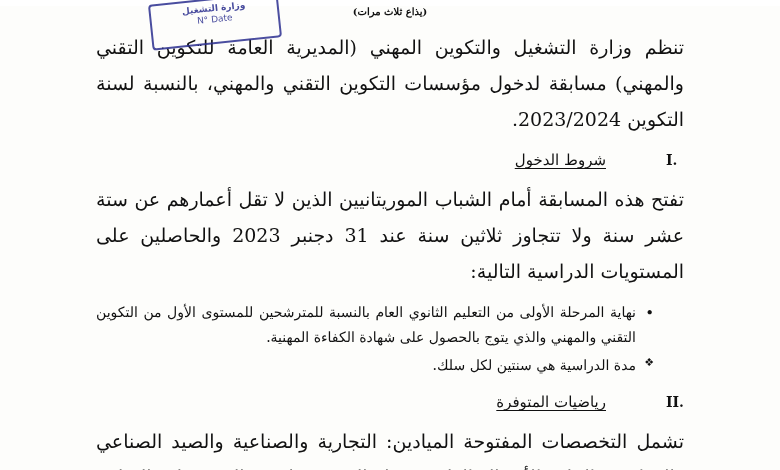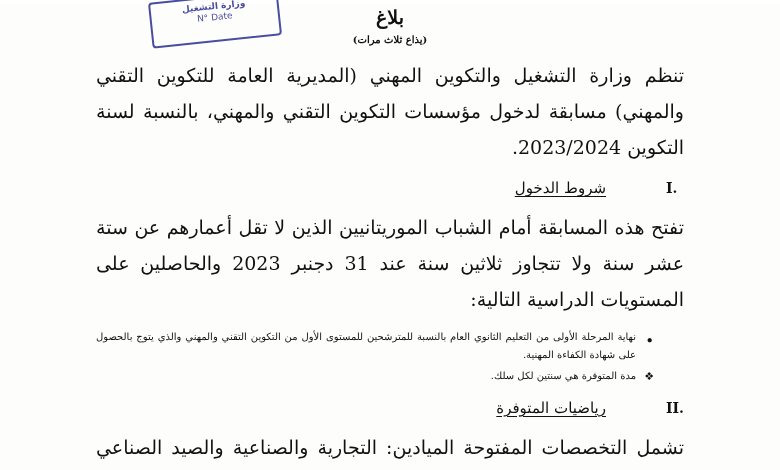--- a/index.html
+++ b/index.html
@@ -92,21 +92,21 @@
     text-underline-offset: 3px;
   }
 
   .bullets {
     list-style: none;
     margin: 10px 0 0 0;
     padding: 0 30px 0 0;
   }
   .bullets li {
     position: relative;
-    font-size: 10px;
+    font-size: 14px;
     line-height: 1.85;
     text-align: justify;
     margin-bottom: 2px;
     padding-right: 18px;
   }
   .bullets li::before {
     content: "•";
     position: absolute;
     right: 0;
     top: 0;
@@ -121,35 +121,34 @@
 </head>
 <body>
 
 <div class="page">
 
   <div class="stamp">
     <div class="stamp-line bold">وزارة التشغيل</div>
     <div class="stamp-line">N° Date</div>
   </div>
 
-  <h1 class="doc-title">بلاغ</h1>
   <div class="doc-subtitle">(يذاع ثلاث مرات)</div>
 
   <p class="para">تنظم وزارة التشغيل والتكوين المهني (المديرية العامة للتكوين التقني والمهني) مسابقة لدخول مؤسسات التكوين التقني والمهني، بالنسبة لسنة التكوين 2023/2024.</p>
 
   <div class="section-head">
     <span class="section-num">I.</span>
     <span class="section-title">شروط الدخول</span>
   </div>
 
   <p class="para">تفتح هذه المسابقة أمام الشباب الموريتانيين الذين لا تقل أعمارهم عن ستة عشر سنة ولا تتجاوز ثلاثين سنة عند 31 دجنبر 2023 والحاصلين على المستويات الدراسية التالية:</p>
 
   <ul class="bullets">
     <li>نهاية المرحلة الأولى من التعليم الثانوي العام بالنسبة للمترشحين للمستوى الأول من التكوين التقني والمهني والذي يتوج بالحصول على شهادة الكفاءة المهنية.</li>
-    <li class="diamond">مدة المتوفرة هي سنتين لكل سلك.</li>
+    <li class="diamond">مدة الدراسية هي سنتين لكل سلك.</li>
   </ul>
 
   <div class="section-head">
     <span class="section-num">II.</span>
     <span class="section-title">رياضيات المتوفرة</span>
   </div>
 
   <p class="para">تشمل التخصصات المفتوحة الميادين: التجارية والصناعية والصيد الصناعي والزراعية والبناء والأشغال العامة، يختار المترشح إحدى التخصصات المتاحة لدى المؤسسة التي يختار.</p>
 
 </div>

